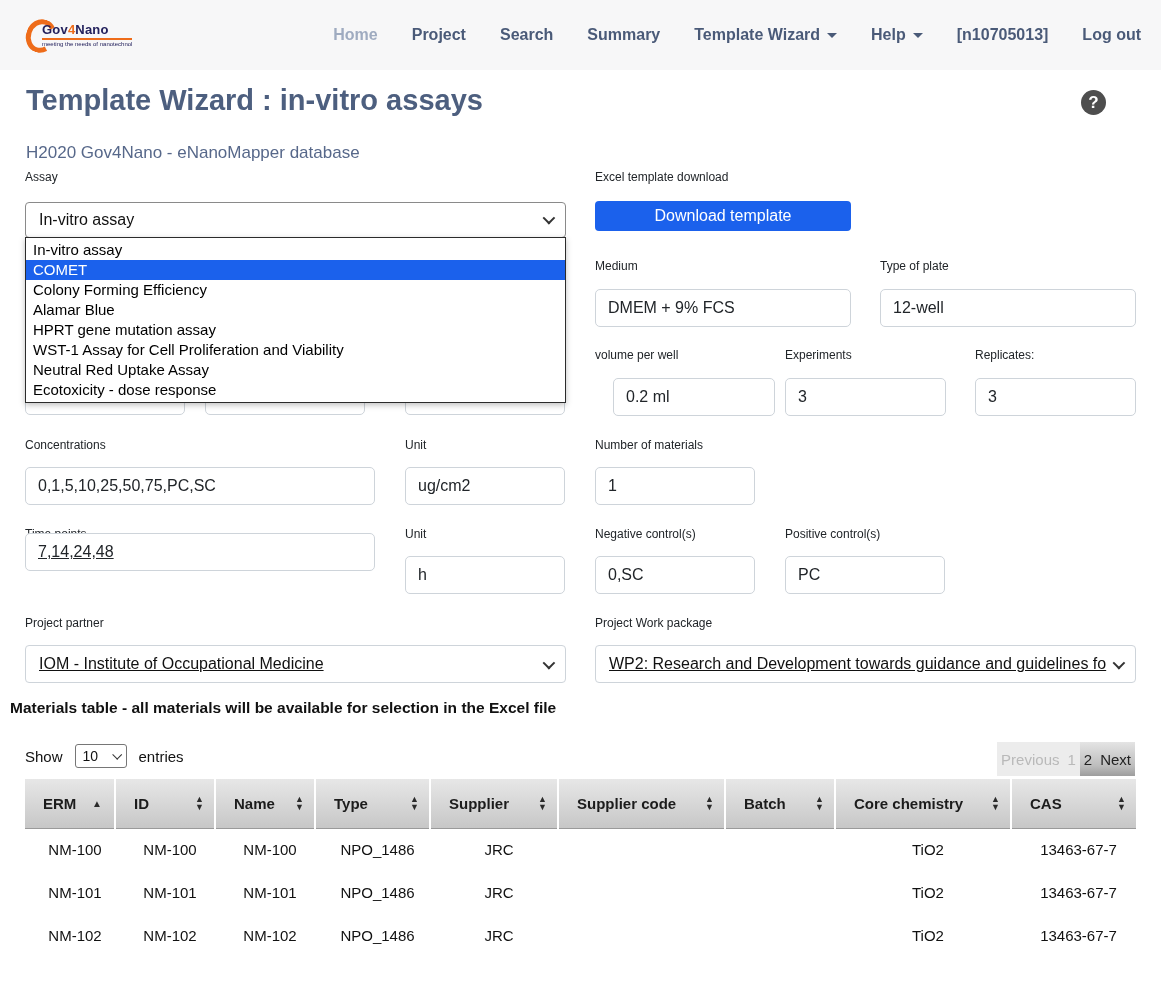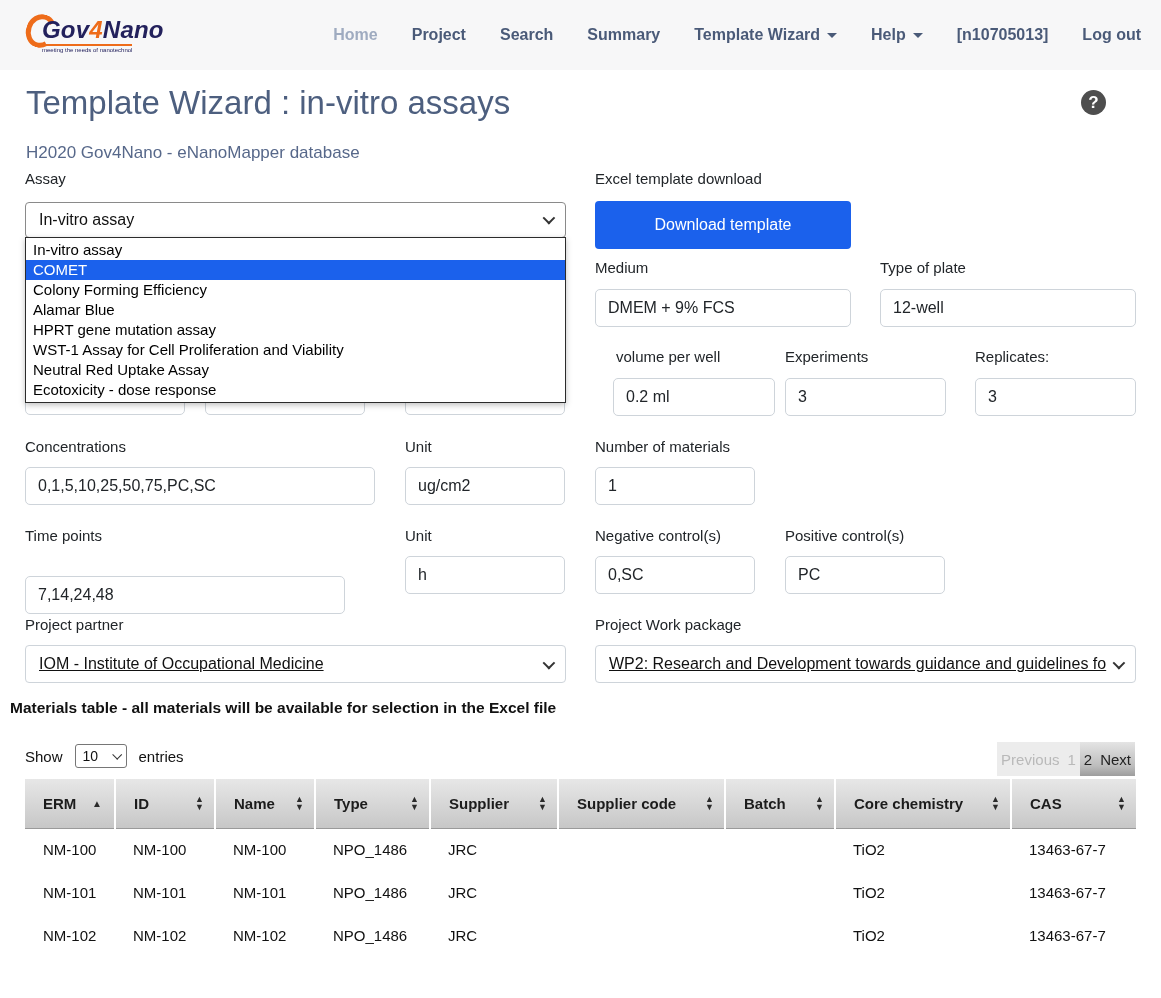--- a/index.html
+++ b/index.html
@@ -12,47 +12,47 @@
   html,body{width:1161px;height:998px;overflow:hidden;}
   body{font-family:"Liberation Sans",sans-serif;background:#fff;color:#212529;}
   .page{position:relative;width:1161px;height:998px;}
 
   
   .navbar{position:absolute;left:0;top:0;width:1161px;height:70px;background:var(--navbar-bg);
           display:flex;align-items:center;justify-content:space-between;padding:0 20px 0 28px;}
   .logo{position:relative;display:flex;flex-direction:column;line-height:1;padding-left:14px;}
   .logo-arc{position:absolute;left:-2px;top:-4px;width:30px;height:34px;border:5px solid #ee6c1a;
             border-radius:50%;border-right-color:transparent;transform:rotate(18deg);}
-  .logo-text{font-size:24px;font-weight:bold;color:#23215c;letter-spacing:.2px;position:relative;font-style:italic;}
+  .logo-text{font-size:13px;font-weight:bold;color:#23215c;letter-spacing:.2px;position:relative;}
   .logo-text .four{color:#ee6c1a;}
   .logo-tagline{font-size:6px;color:#23215c;margin-top:2px;border-top:2px solid #ee6c1a;
                 padding-top:1px;width:90px;white-space:nowrap;overflow:hidden;}
   .nav{display:flex;align-items:center;gap:34px;font-size:16px;font-weight:700;color:var(--nav-link);}
   .nav-item{cursor:pointer;white-space:nowrap;}
   .nav-item.muted{color:#9fabc0;}
   .caret{display:inline-block;width:0;height:0;border-left:5px solid transparent;
          border-right:5px solid transparent;border-top:5px solid currentColor;margin-left:7px;vertical-align:middle;}
 
   
-  .page-title{position:absolute;left:26px;top:84px;font-size:33px;font-weight:normal;color:var(--title);}
+  .page-title{position:absolute;left:26px;top:84px;font-size:29px;font-weight:bold;color:var(--title);}
   .help-icon{position:absolute;left:1081px;top:90px;width:25px;height:25px;border-radius:50%;
              background:#4e4e4e;color:#fff;font-size:17px;font-weight:bold;display:flex;
              align-items:center;justify-content:center;cursor:pointer;}
   .subtitle{position:absolute;left:26px;top:143px;font-size:17px;color:#57688a;}
 
   
-  .flabel{position:absolute;font-size:15px;color:#212529;}
+  .flabel{position:absolute;font-size:12px;color:#212529;}
   .tinput{position:absolute;height:38px;border:1px solid #ced4da;border-radius:5px;
           font-size:16px;color:#212529;padding:0 12px;font-family:"Liberation Sans",sans-serif;background:#fff;}
   .selbox{position:absolute;height:36px;border:1px solid #8a8a8a;border-radius:4px;background:#fff;
           font-size:16px;color:#111;display:flex;align-items:center;padding:0 30px 0 13px;cursor:pointer;white-space:nowrap;overflow:hidden;}
   .selbox .chev{position:absolute;right:13px;top:12px;width:9px;height:9px;border-right:2px solid #333;
           border-bottom:2px solid #333;transform:rotate(45deg) translateY(-2px);}
   .selbox.light{border-color:#ced4da;height:38px;text-decoration:underline;}
-  .btn-primary{position:absolute;left:595px;top:201px;width:256px;height:48px;background:var(--accent);
+  .btn-primary{position:absolute;left:595px;top:201px;width:256px;height:30px;background:var(--accent);
           color:#fff;border:none;border-radius:4px;font-size:16px;cursor:pointer;font-family:"Liberation Sans",sans-serif;}
 
   
   .dropdown{position:absolute;left:25px;top:237px;width:541px;background:#fff;border:1px solid #2b2b2b;
             box-shadow:0 2px 6px rgba(0,0,0,.25);z-index:10;padding:2px 0;}
   .dd-option{font-size:15px;color:#000;padding:0 7px;line-height:20px;cursor:pointer;white-space:nowrap;}
   .dd-option.selected{background:var(--accent);color:#fff;}
 
   
   .materials-heading{position:absolute;left:10px;top:699px;font-size:15.5px;font-weight:bold;color:#111;}
@@ -70,21 +70,21 @@
 
   table.materials{position:absolute;left:25px;top:779px;width:1111px;border-collapse:collapse;table-layout:fixed;}
   table.materials th{height:49px;background:linear-gradient(180deg,#e7e7e7,#c7c7c7);
       font-size:15px;font-weight:bold;color:#1c1c1c;text-align:left;padding:0 24px 0 18px;
       border-left:2px solid #fff;border-bottom:1px solid #9a9a9a;position:relative;cursor:pointer;white-space:nowrap;overflow:hidden;}
   table.materials th:first-child{border-left:none;}
   .sort-icons{position:absolute;right:10px;top:50%;transform:translateY(-50%);display:flex;
       flex-direction:column;align-items:center;color:#2b2b2b;}
   .sort-icons i{font-style:normal;font-size:9px;line-height:8px;}
   .sort-single{position:absolute;right:12px;top:50%;transform:translateY(-50%);font-size:10px;color:#2b2b2b;}
-  table.materials td{height:43px;font-size:15px;color:#111;padding:0 8px 0 18px;white-space:nowrap;overflow:hidden;}
+  table.materials td{height:43px;font-size:15px;color:#111;padding:0 8px 0 18px;white-space:nowrap;overflow:hidden;text-align:center;}
 
   .w-erm{width:90px;} .w-id{width:100px;} .w-name{width:100px;} .w-type{width:115px;}
   .w-supplier{width:128px;} .w-supcode{width:167px;} .w-batch{width:110px;}
   .w-core{width:176px;} .w-cas{width:125px;}
 </style>
 </head>
 <body>
 
 <div class="page">
 
@@ -131,36 +131,36 @@
   <input class="tinput" style="left: 405px; top: 377px; width: 160px;">
 
   <label class="flabel" style="left:595px;top:170px;">Excel template download</label>
   <button class="btn-primary">Download template</button>
 
   <label class="flabel" style="left:595px;top:259px;">Medium</label>
   <input class="tinput" style="left: 595px; top: 289px; width: 256px;" value="DMEM + 9% FCS">
   <label class="flabel" style="left:880px;top:259px;">Type of plate</label>
   <input class="tinput" style="left: 880px; top: 289px; width: 256px;" value="12-well">
 
-  <label class="flabel" style="left:616px;top:348px;text-align:right;">volume per well</label>
+  <label class="flabel" style="left:595px;top:348px;text-align:right;">volume per well</label>
   <input class="tinput" style="left: 595px; top: 378px; width: 162px; margin-left: 18px;" value="0.2 ml">
   <label class="flabel" style="left:785px;top:348px;">Experiments</label>
   <input class="tinput" style="left: 785px; top: 378px; width: 161px;" value="3">
   <label class="flabel" style="left:975px;top:348px;">Replicates:</label>
   <input class="tinput" style="left: 975px; top: 378px; width: 161px;" value="3">
 
   <label class="flabel" style="left:25px;top:438px;">Concentrations</label>
   <input class="tinput" style="left: 25px; top: 467px; width: 350px;" value="0,1,5,10,25,50,75,PC,SC">
   <label class="flabel" style="left:405px;top:438px;">Unit</label>
   <input class="tinput" style="left: 405px; top: 467px; width: 160px;" value="ug/cm2">
   <label class="flabel" style="left:595px;top:438px;">Number of materials</label>
   <input class="tinput" style="left: 595px; top: 467px; width: 160px;" value="1">
 
   <label class="flabel" style="left:25px;top:527px;">Time points</label>
-  <input class="tinput" style="left: 25px; top: 576px; width: 320px;" value="7,14,24,48">
+  <input class="tinput" style="left: 25px; top: 533px; width: 350px; text-decoration: underline;" value="7,14,24,48">
   <label class="flabel" style="left:405px;top:527px;">Unit</label>
   <input class="tinput" style="left: 405px; top: 556px; width: 160px;" value="h">
   <label class="flabel" style="left:595px;top:527px;">Negative control(s)</label>
   <input class="tinput" style="left: 595px; top: 556px; width: 160px;" value="0,SC">
   <label class="flabel" style="left:785px;top:527px;">Positive control(s)</label>
   <input class="tinput" style="left: 785px; top: 556px; width: 160px;" value="PC">
 
   <label class="flabel" style="left:25px;top:616px;">Project partner</label>
   <div class="selbox light" style="left:25px;top:645px;width:541px;">
     <span>IOM - Institute of Occupational Medicine</span>

